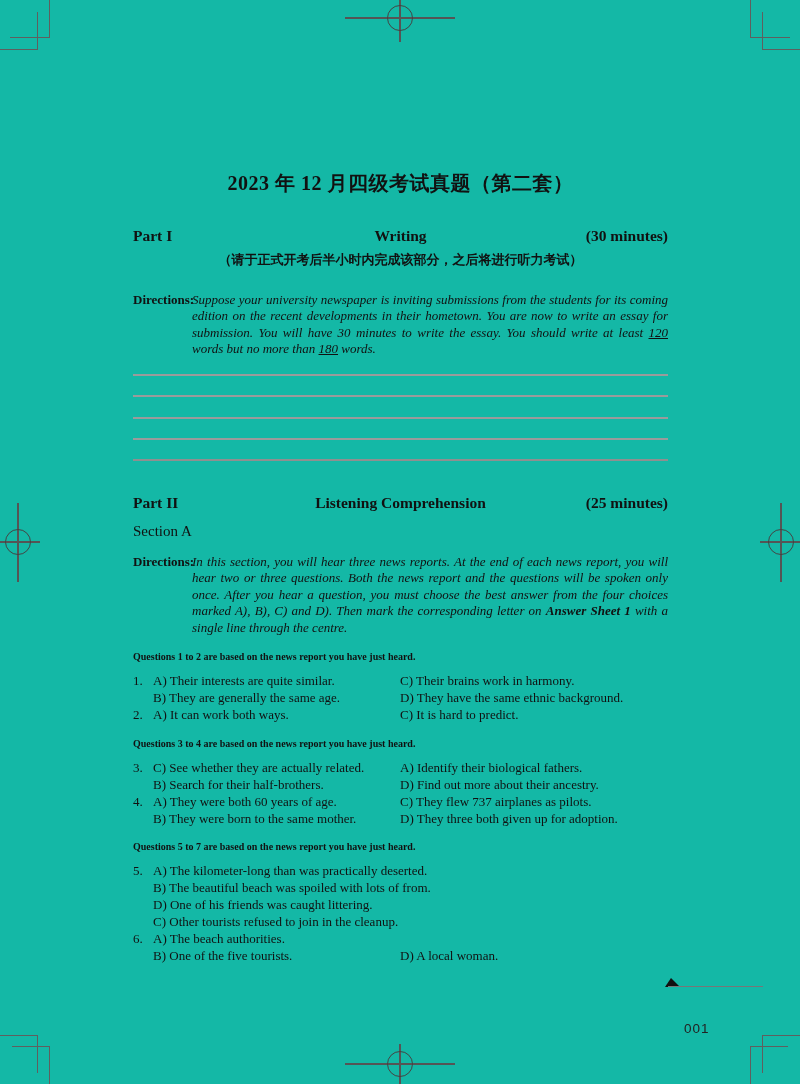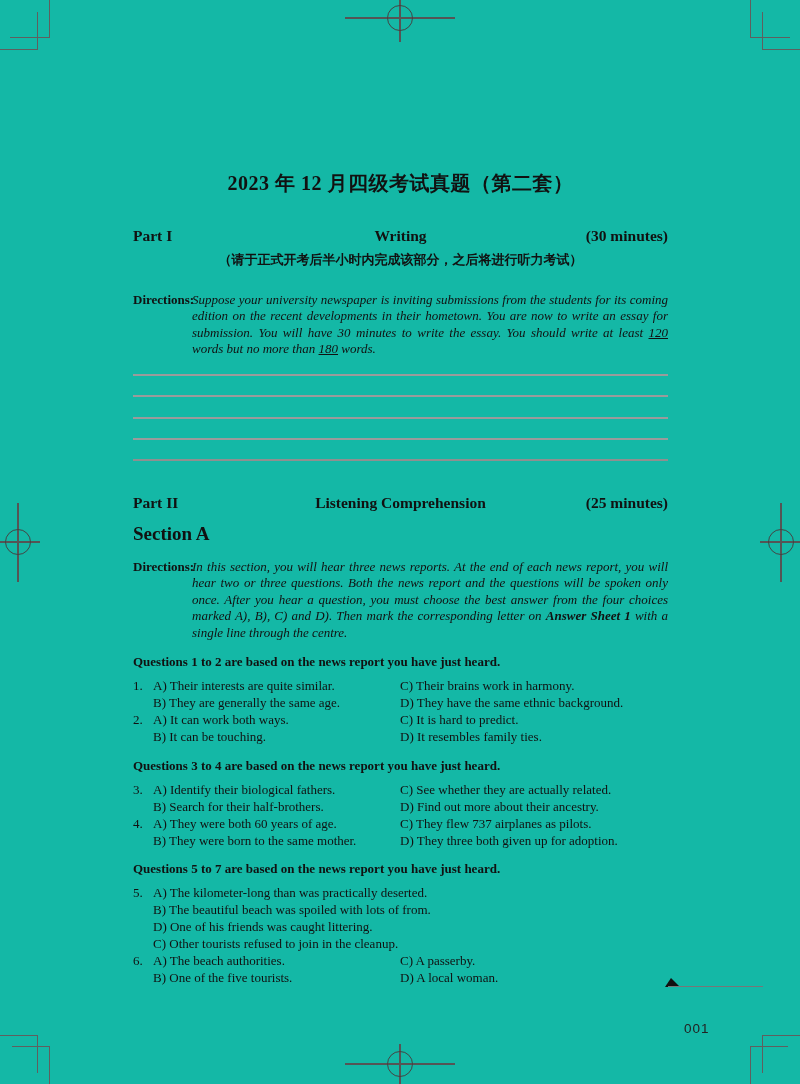--- a/index.html
+++ b/index.html
@@ -54,23 +54,23 @@
   .cn-note{margin:7px 0 0;text-align:center;font-size:13px;font-weight:600;}
   .directions{display:grid;grid-template-columns:59px 1fr;margin-top:23px;font-size:13px;line-height:16.3px;}
   .dir-label{font-weight:700;}
   .dir-text{margin:0;font-style:italic;text-align:justify;}
   .dir-text .u{text-decoration:underline;}
   .dir-text .bi{font-weight:700;}
   .wlines{margin-top:17px;}
   .wline{height:19.3px;border-top:2px solid #9b9b9b;}
   .wline.last{border-top-width:2.5px;border-top-color:#8f8f8f;}
   .part2-row{margin-top:13px;}
-  .section-label{margin:12px 0 0;font-size:19px;font-weight:700;}
+  .section-label{margin:12px 0 0;font-size:15px;font-weight:400;}
   .directions.d2{margin-top:14px;line-height:16.5px;}
-  .q-heading{margin:13px 0 7px;font-size:13px;font-weight:700;line-height:16px;}
+  .q-heading{margin:13px 0 7px;font-size:10px;font-weight:700;line-height:16px;}
   .q-heading.g3{margin-top:12px;}
   .q-line{display:grid;grid-template-columns:20px 247px 1fr;font-size:13px;line-height:17px;}
   .opt.wide{grid-column:2 / 4;}
 
   
   .pageno{position:absolute;left:684px;top:1021px;font-family:"Liberation Sans","DejaVu Sans",sans-serif;font-size:13.5px;color:#222;letter-spacing:1px;}
   .footer-line{position:absolute;left:668px;top:986px;width:95px;height:1px;background:#777;}
   .footer-tri{position:absolute;left:665px;top:978px;width:0;height:0;border-left:6px solid transparent;border-right:9px solid transparent;border-bottom:9px solid #111;}
 </style>
 </head>
@@ -158,33 +158,28 @@
         <span class="opt">B) They are generally the same age.</span>
         <span class="opt">D) They have the same ethnic background.</span>
       </div>
     </div>
     <div class="q">
       <div class="q-line">
         <span class="q-num">2.</span>
         <span class="opt">A) It can work both ways.</span>
         <span class="opt">C) It is hard to predict.</span>
       </div>
-      <div class="q-line">
-        <span class="q-num"></span>
-        <span class="opt">B) It can be touching.</span>
-        <span class="opt">D) It resembles family ties.</span>
-      </div>
     </div>
 
     <h2 class="q-heading">Questions 3 to 4 are based on the news report you have just heard.</h2>
     <div class="q">
       <div class="q-line">
         <span class="q-num">3.</span>
+        <span class="opt">C) See whether they are actually related.</span>
         <span class="opt">A) Identify their biological fathers.</span>
-        <span class="opt">C) See whether they are actually related.</span>
       </div>
       <div class="q-line">
         <span class="q-num"></span>
         <span class="opt">B) Search for their half-brothers.</span>
         <span class="opt">D) Find out more about their ancestry.</span>
       </div>
     </div>
     <div class="q">
       <div class="q-line">
         <span class="q-num">4.</span>
@@ -214,21 +209,20 @@
       </div>
       <div class="q-line">
         <span class="q-num"></span>
         <span class="opt wide">C) Other tourists refused to join in the cleanup.</span>
       </div>
     </div>
     <div class="q">
       <div class="q-line">
         <span class="q-num">6.</span>
         <span class="opt">A) The beach authorities.</span>
-        <span class="opt">C) A passerby.</span>
       </div>
       <div class="q-line">
         <span class="q-num"></span>
         <span class="opt">B) One of the five tourists.</span>
         <span class="opt">D) A local woman.</span>
       </div>
     </div>
 
   </main>
 

